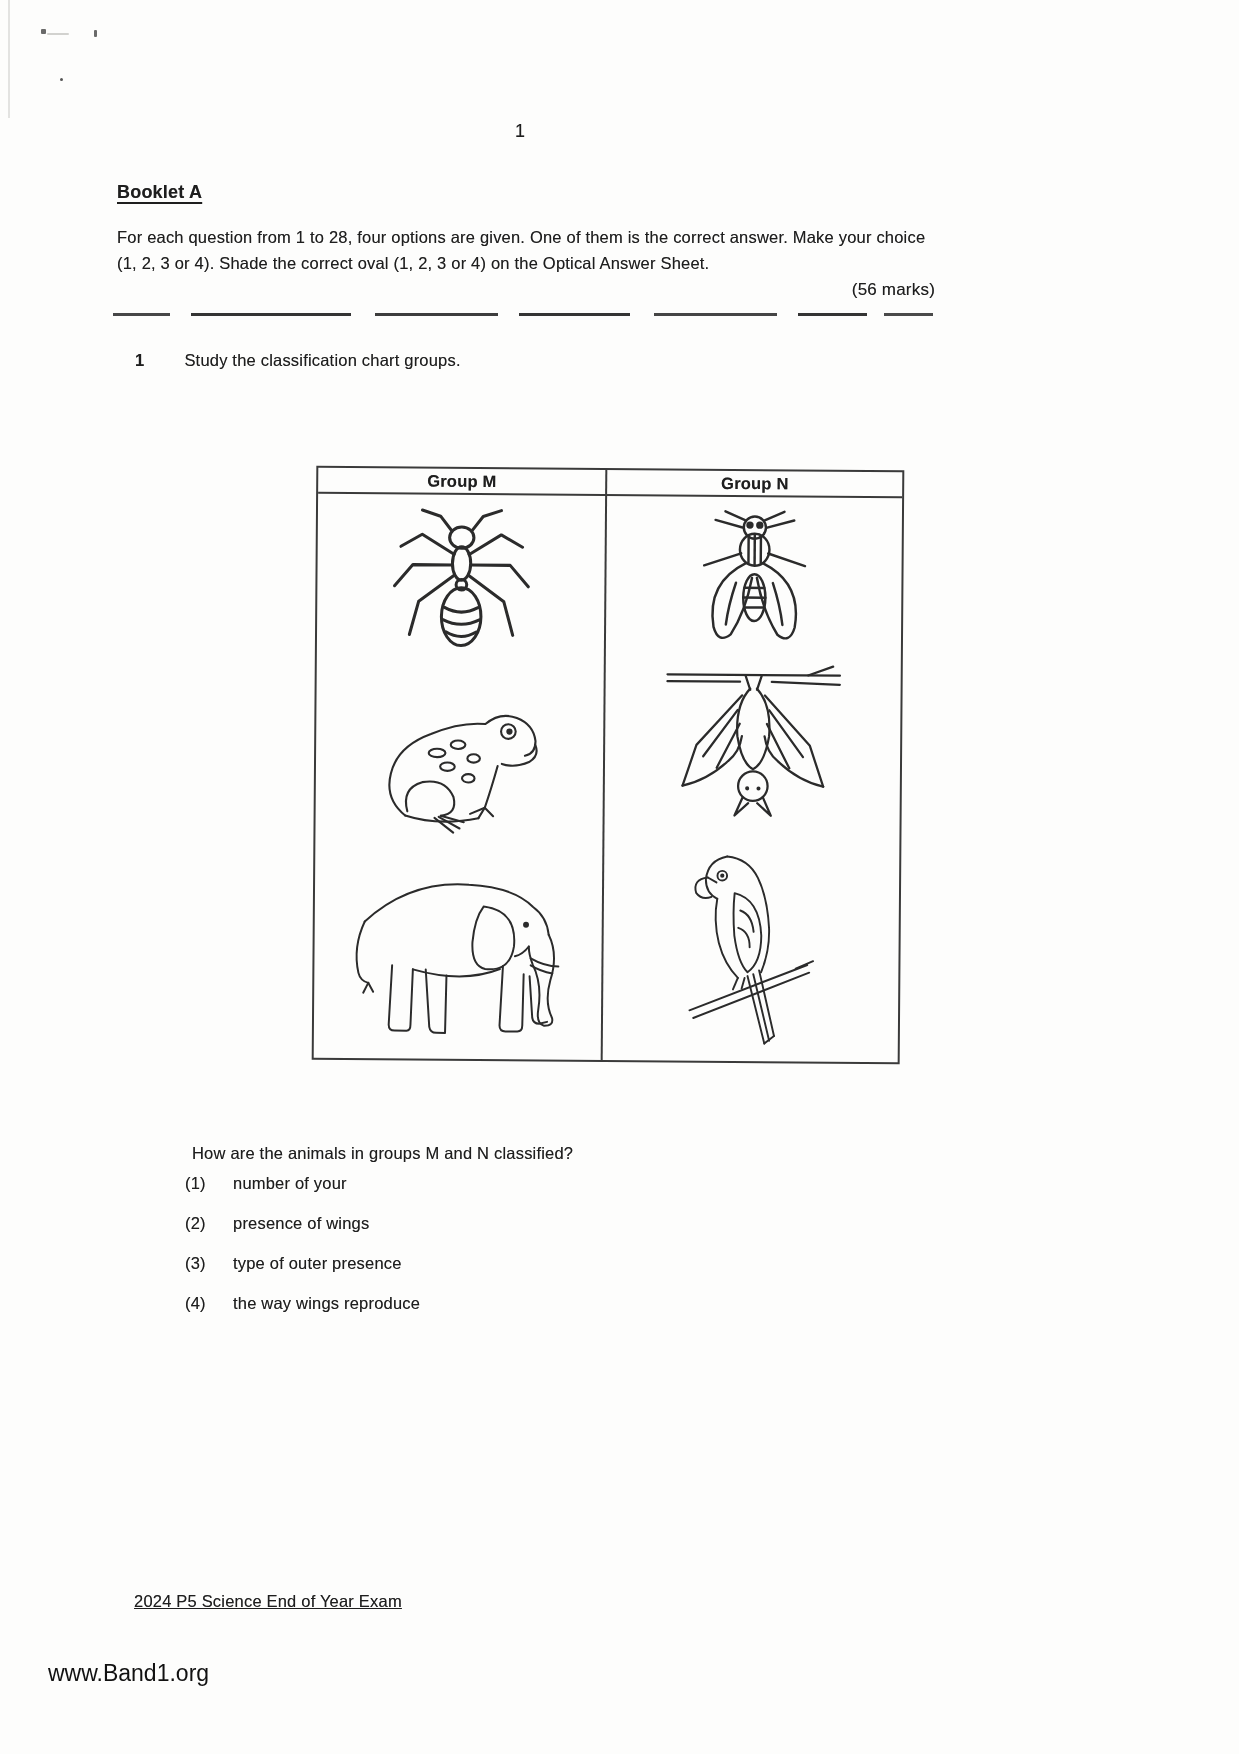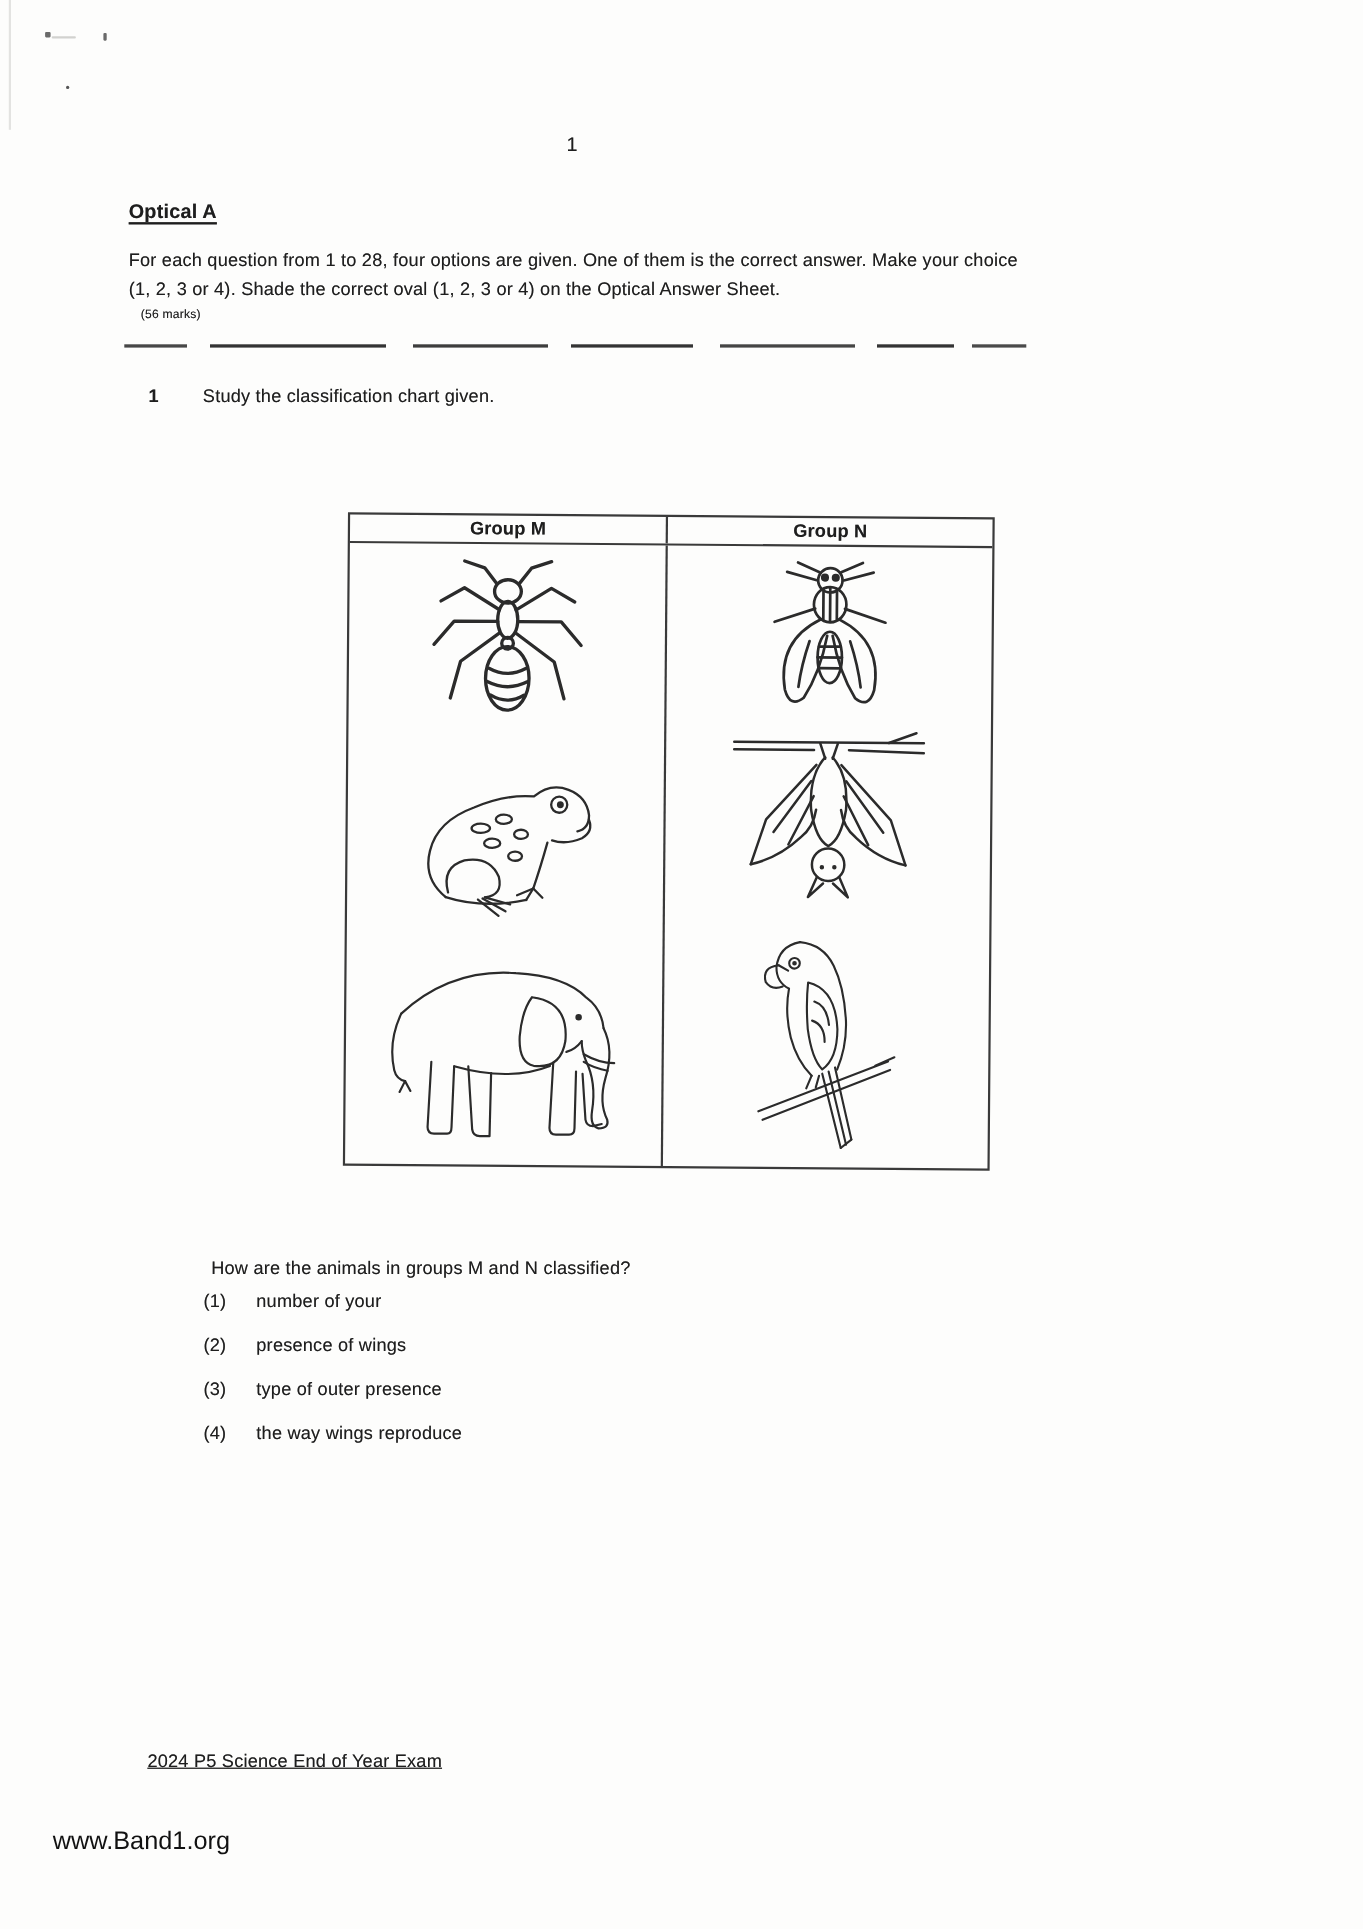--- a/index.html
+++ b/index.html
@@ -24,21 +24,21 @@
   .page-number { position:absolute; left:0; top:121px; width:1040px; text-align:center; font-size:18px; }
 
   .booklet-title {
     position:absolute; left:117px; top:182px;
     font-size:18px; font-weight:bold;
     text-decoration:underline; text-underline-offset:4px; text-decoration-thickness:2px;
   }
 
   .instructions { position:absolute; left:117px; top:224px; width:818px; font-size:16.5px; line-height:26px; }
   .instructions b { font-weight:normal; }
-  .marks-line { position:absolute; left:128px; top:280px; width:818px; text-align:left; font-size:11px; }
+  .marks-line { position:absolute; left:117px; top:280px; width:818px; text-align:right; font-size:17px; }
 
   .divider {
     position:absolute; left:113px; top:313px; width:820px; height:3px;
     background:linear-gradient(90deg,
       #474747 0 7%,  transparent 7% 9.5%,
       #343434 9.5% 29%, transparent 29% 32%,
       #3d3d3d 32% 47%, transparent 47% 49.5%,
       #343434 49.5% 63%, transparent 63% 66%,
       #454545 66% 81%, transparent 81% 83.5%,
       #343434 83.5% 92%, transparent 92% 94%,
@@ -87,31 +87,31 @@
 <body>
 
 <div class="scan-edge"></div>
 <div class="speck sp1"></div>
 <div class="speck sp1b"></div>
 <div class="speck sp2"></div>
 <div class="speck sp3"></div>
 
 <div class="page-number ink">1</div>
 
-<div class="booklet-title ink">Optical A</div>
+<div class="booklet-title ink">Booklet A</div>
 
 <p class="instructions ink"><span>For each question from 1 to 28, four options are given. One of them is the correct answer. Make your choice (1, 2, 3 or 4). Shade the correct oval (1, 2, 3 or 4) on the </span><b>Optical Answer Sheet</b><span>.</span></p>
 
 <div class="marks-line ink">(56 marks)</div>
 
 <div class="divider"></div>
 
 <div class="question-stem ink">
   <span class="q-num">1</span>
-  <span>Study the classification chart given.</span>
+  <span>Study the classification chart groups.</span>
 </div>
 
 <div class="chart">
   <div class="chart-header">
     <div class="hcell ink">Group M</div>
     <div class="hcell ink">Group N</div>
   </div>
   <div class="chart-body">
 
     <div class="bcell">

